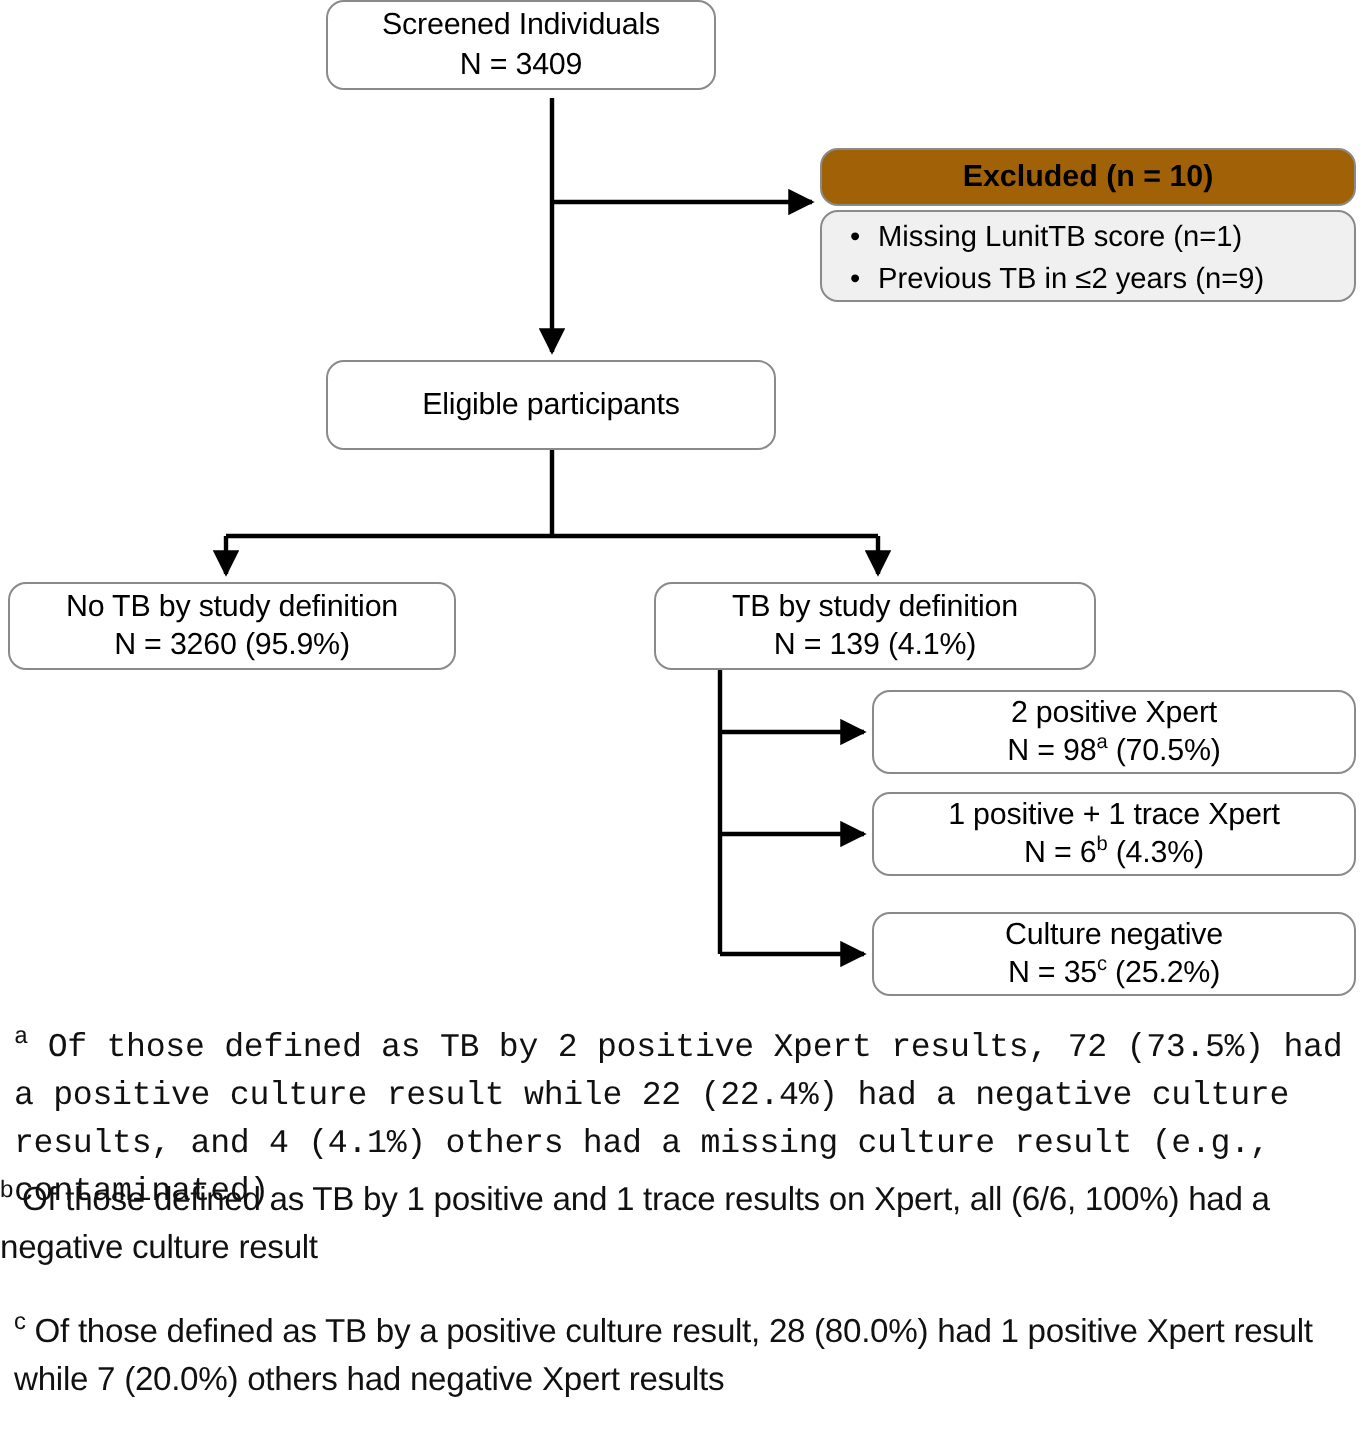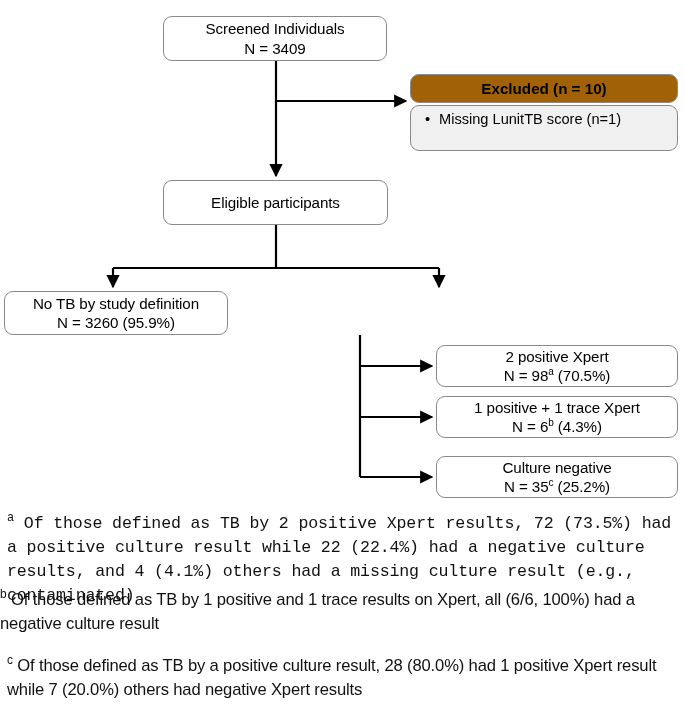--- a/index.html
+++ b/index.html
@@ -38,21 +38,21 @@
     letter-spacing: -0.1px;
   }
   .node .ln { display: block; white-space: nowrap; }
   sup {
     font-size: 0.66em;
     vertical-align: super;
     line-height: 0;
   }
 
   
-  #node-screened   { left: 163px; top: 16px;   width: 224px; height: 45px; }
+  #node-screened   { left: 163px; top: 0;   width: 195px; height: 45px; }
   #node-eligible   { left: 163px; top: 180px; width: 225px; height: 45px; }
   #node-notb       { left: 4px;   top: 291px; width: 224px; height: 44px; }
   #node-tb         { left: 327px; top: 291px; width: 221px; height: 44px; }
   #node-xpert2     { left: 436px; top: 345px; width: 242px; height: 42px; }
   #node-xpert1     { left: 436px; top: 396px; width: 242px; height: 42px; }
   #node-culture    { left: 436px; top: 456px; width: 242px; height: 42px; }
 
   
   #excl-head {
     position: absolute;
@@ -138,32 +138,37 @@
     <span class="ln">N = 3409</span>
   </div>
 
   <div id="excl-head">
     <span>Excluded (n = 10)</span>
   </div>
 
   <div id="excl-body">
     <ul>
       <li>Missing LunitTB score (n=1)</li>
+      <li>Previous TB in ≤2 years (n=9)</li>
     </ul>
   </div>
 
   <div class="node" id="node-eligible">
     <span class="ln">Eligible participants</span>
   </div>
 
   <div class="node" id="node-notb">
     <span class="ln">No TB by study definition</span>
     <span class="ln">N = 3260 (95.9%)</span>
   </div>
 
+  <div class="node" id="node-tb">
+    <span class="ln">TB by study definition</span>
+    <span class="ln">N = 139 (4.1%)</span>
+  </div>
 
   <div class="node" id="node-xpert2">
     <span class="ln">2 positive Xpert</span>
     <span class="ln"><span>N = 98</span><sup>a</sup><span> (70.5%)</span></span>
   </div>
 
   <div class="node" id="node-xpert1">
     <span class="ln">1 positive + 1 trace Xpert</span>
     <span class="ln"><span>N = 6</span><sup>b</sup><span> (4.3%)</span></span>
   </div>

